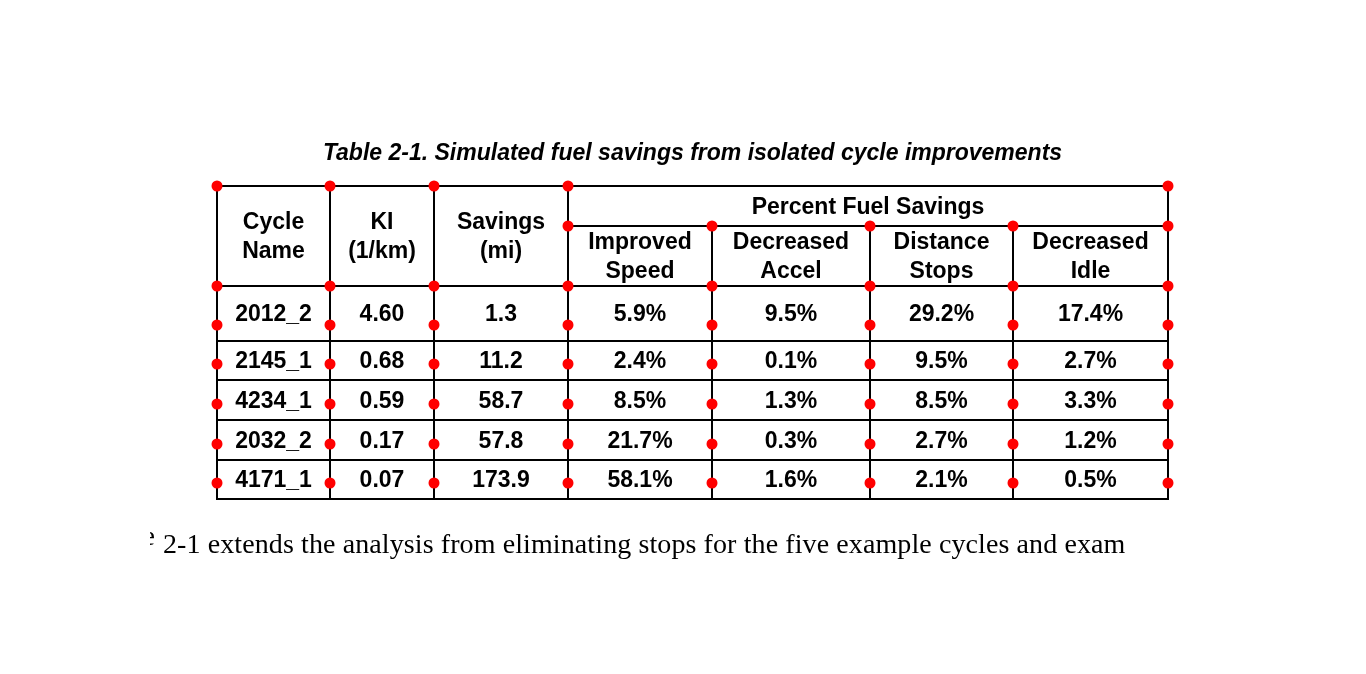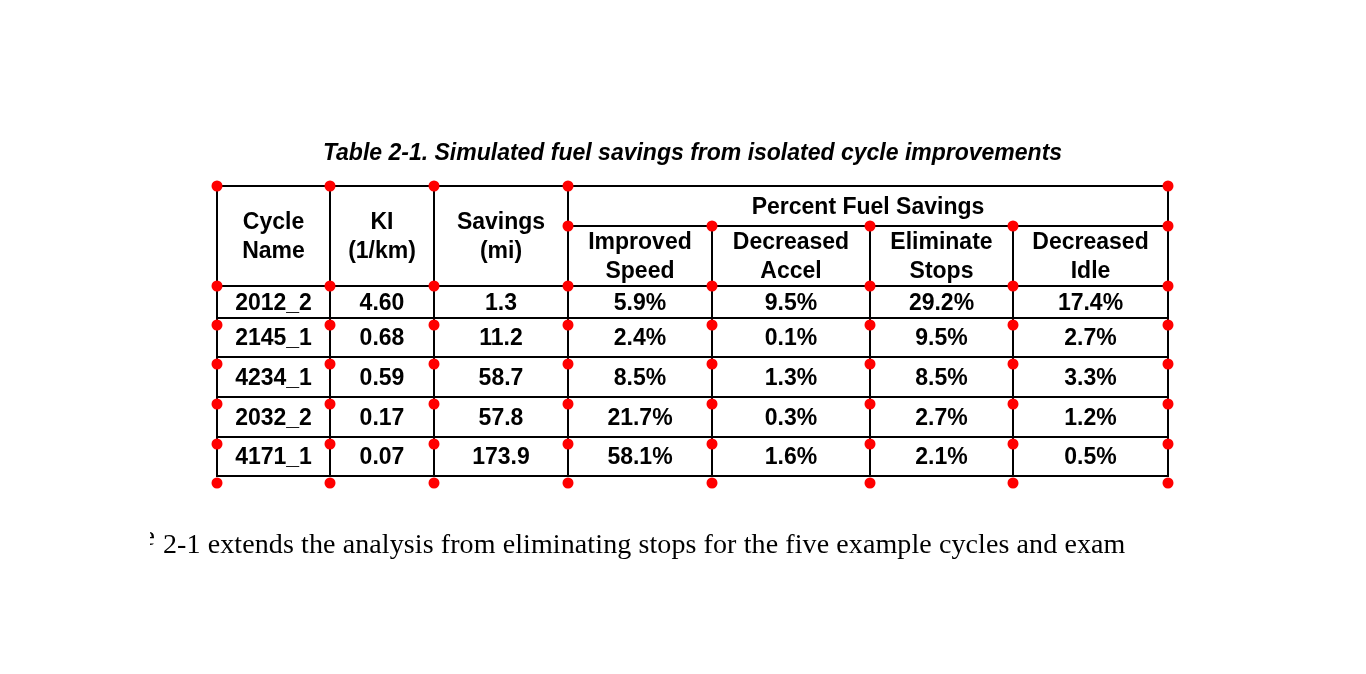--- a/index.html
+++ b/index.html
@@ -35,21 +35,21 @@
     text-align:center;
     vertical-align:middle;
     font-weight:bold;
     font-size:23px;
     color:#000000;
     padding:0;
     overflow:hidden;
   }
   tr.h1{height:40px;}
   tr.h2{height:60px;}
-  tr.d0{height:32px;}
+  tr.d0{height:55px;}
   tr.d1{height:39px;}
   tr.d2{height:40px;}
   tr.d3{height:40px;}
   tr.d4{height:39px;}
   .l{display:block;line-height:29px;}
   
   .dot{
     position:absolute;
     width:11px;height:11px;
     border-radius:50%;
@@ -113,21 +113,21 @@
       <tr class="h2">
         <th>
           <span class="l">Improved</span>
           <span class="l">Speed</span>
         </th>
         <th>
           <span class="l">Decreased</span>
           <span class="l">Accel</span>
         </th>
         <th>
-          <span class="l">Eliminate</span>
+          <span class="l">Distance</span>
           <span class="l">Stops</span>
         </th>
         <th>
           <span class="l">Decreased</span>
           <span class="l">Idle</span>
         </th>
       </tr>
       <tr class="d0">
         <td>2012_2</td>
         <td>4.60</td>

